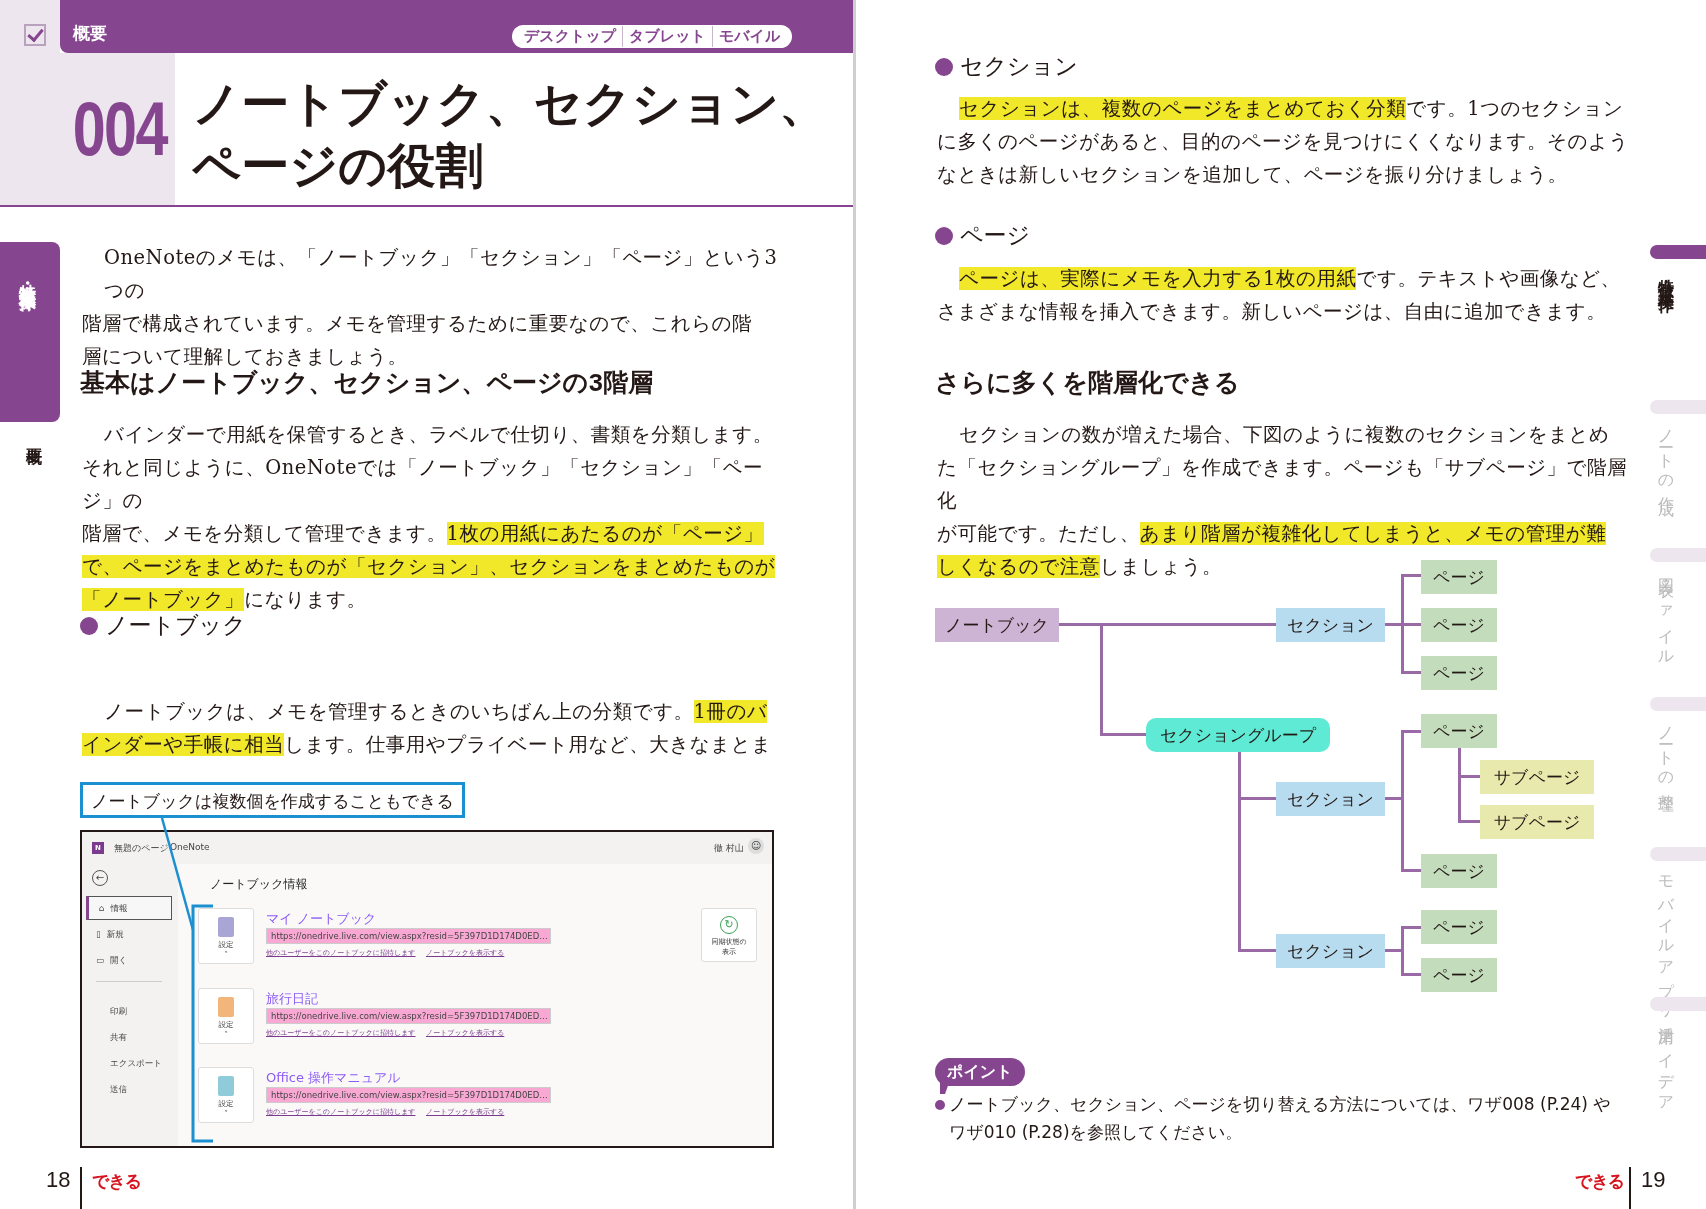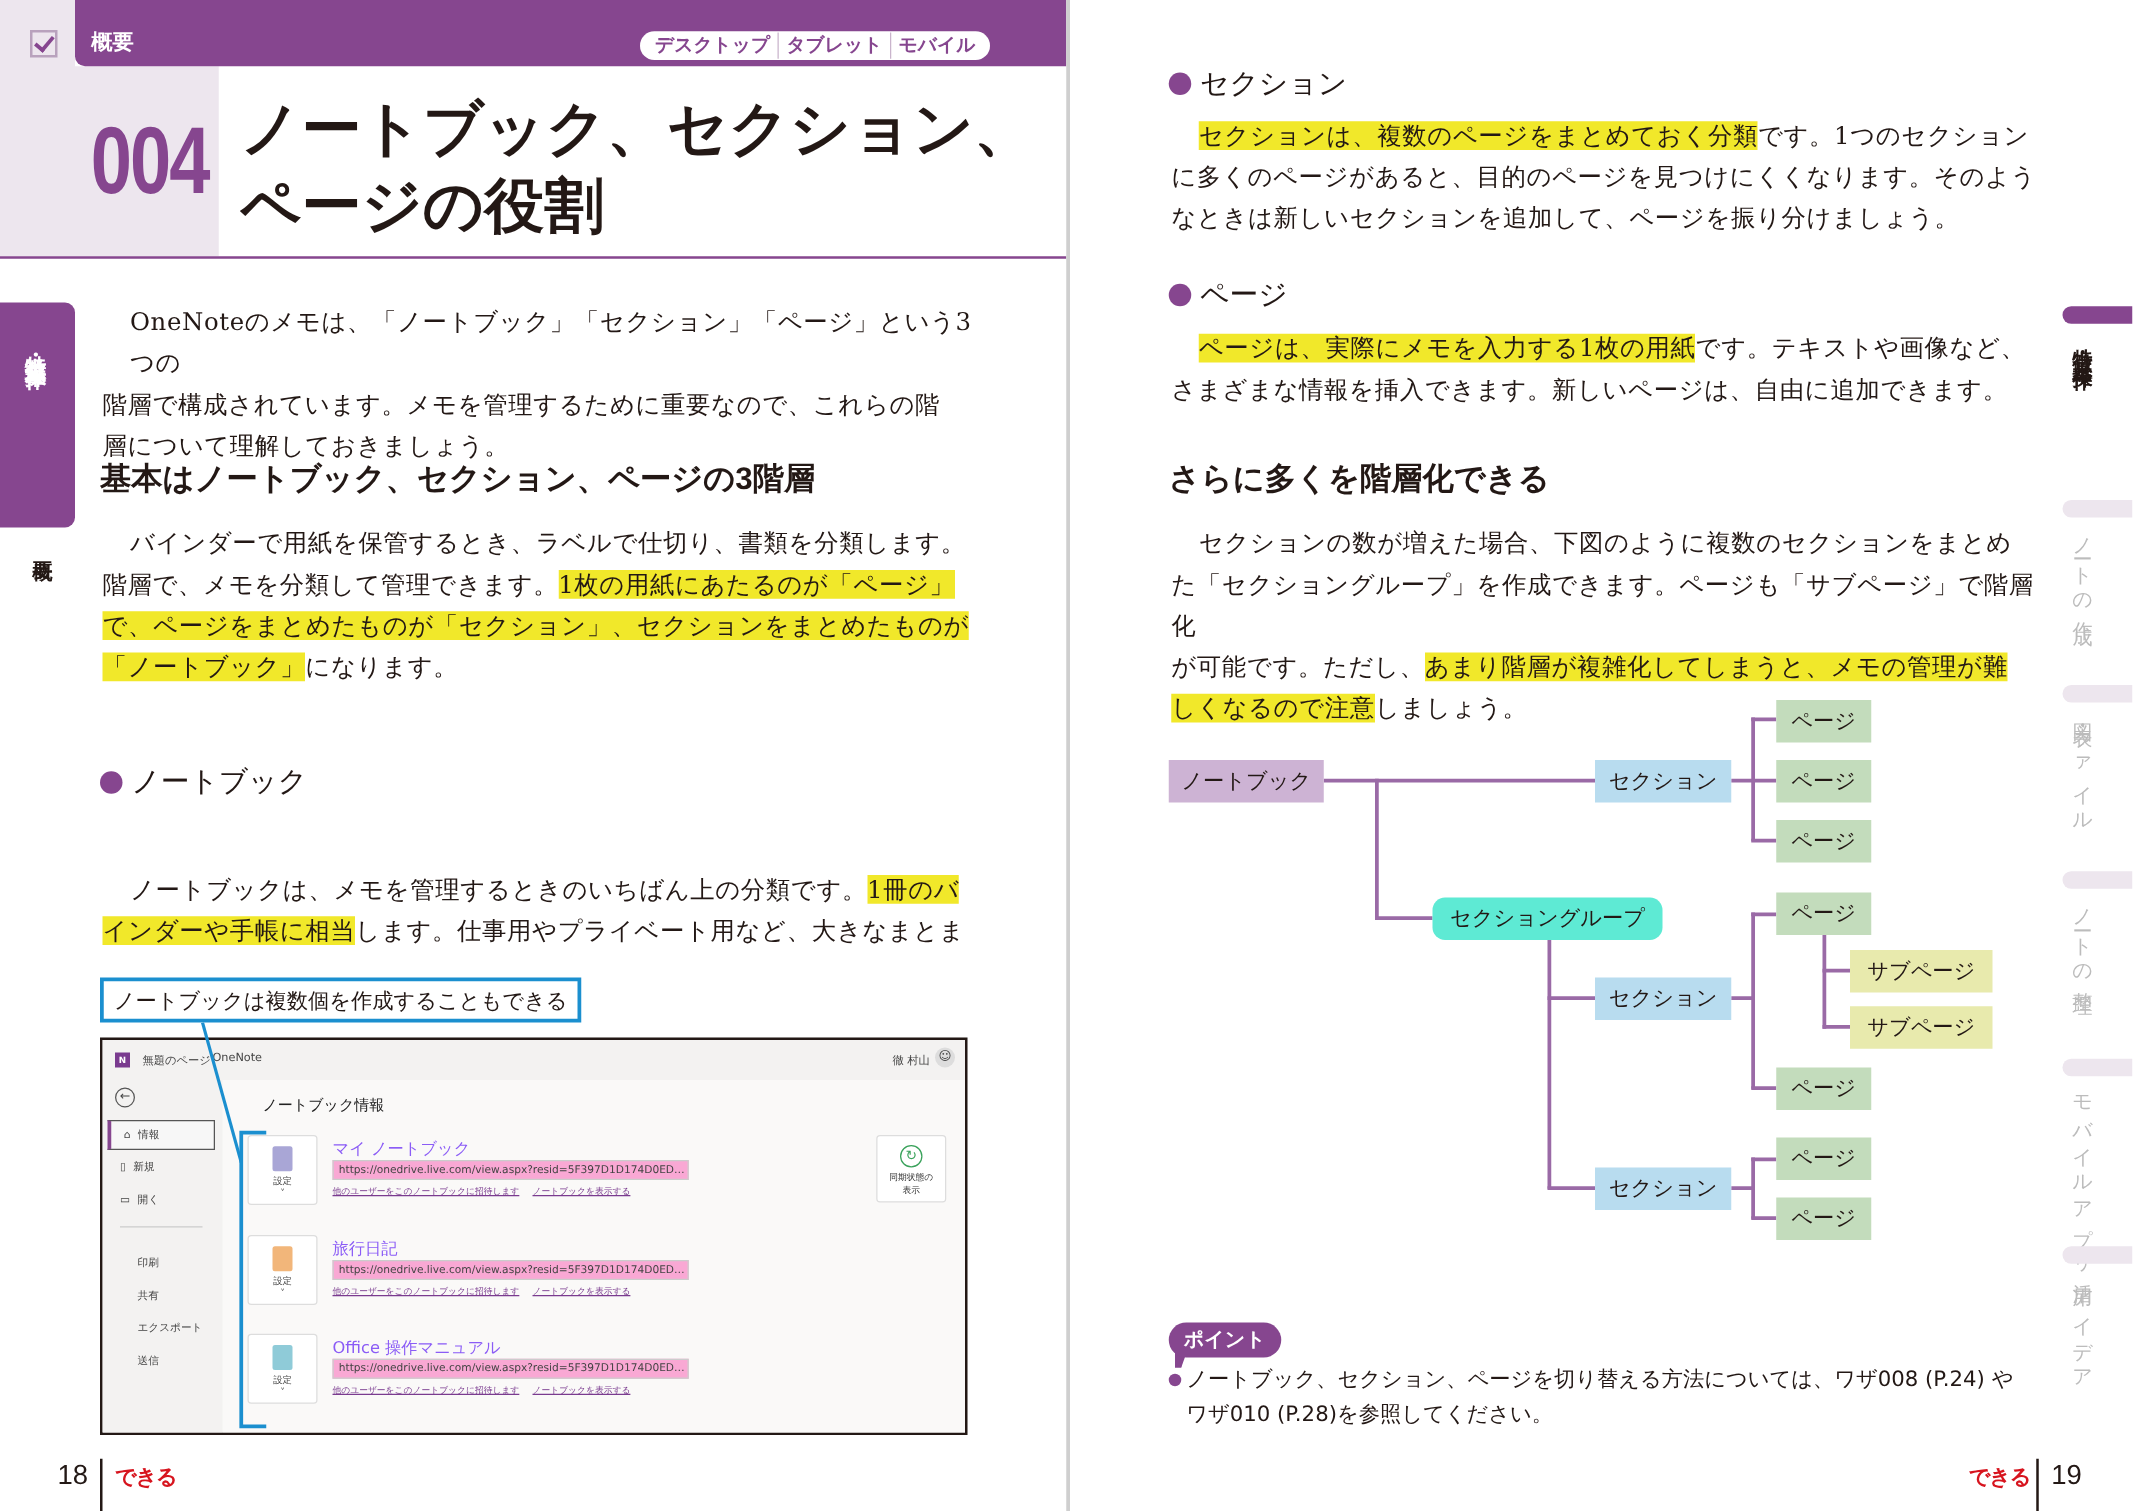--- a/index.html
+++ b/index.html
@@ -27,21 +27,21 @@
 
   
   .side-tab-l { left: 0; top: 242px; width: 60px; height: 180px; background: #86468f; border-top-right-radius: 8px;
                 border-bottom-right-radius: 8px; }
   .side-tab-l-text { left: 22px; top: 270px; width: 18px; font-size: 17px; font-weight: bold; color: #fff;
                      writing-mode: vertical-rl; letter-spacing: 2px; }
   .side-sub-l { left: 23px; top: 436px; font-size: 16px; font-weight: bold; writing-mode: vertical-rl; }
 
   .body-text { font-size: 19.5px; line-height: 33px; letter-spacing: 0.5px; }
   .hl { background: #f1e82a; }
-  .h2 { font-size: 25px; font-weight: bold; font-family: Liberation Sans, sans-serif; }
+  .h2 { font-size: 25px; font-weight: bold; font-family: Liberation Mono, monospace; }
   .h3 { font-size: 23px; font-family: "DejaVu Sans", sans-serif; display: flex; align-items: center; }
   .dot { display: inline-block; width: 18px; height: 18px; border-radius: 50%; background: #86468f; margin-right: 7px; }
 
   
   .callout { left: 80px; top: 782px; height: 36px; border: 3px solid #1b8fcf; background: #fff; padding: 2px 8px;
              font-size: 17px; font-family: "DejaVu Sans", sans-serif; line-height: 28px; z-index: 3; }
   .callout-line { z-index: 2; }
 
   
   .shot { left: 80px; top: 830px; width: 694px; height: 318px; border: 2px solid #231815; background: #f3f2f1;
@@ -121,20 +121,21 @@
 
 <div class="abs body-text" style="left:82px; top:241px; width:700px;">
   <div style="padding-left:22px;">OneNoteのメモは、「ノートブック」「セクション」「ページ」という3つの</div>
   <div>階層で構成されています。メモを管理するために重要なので、これらの階</div>
   <div>層について理解しておきましょう。</div>
 </div>
 
 <div class="abs h2" style="left:80px; top:366px;">基本はノートブック、セクション、ページの3階層</div>
 <div class="abs body-text" style="left:82px; top:418px; width:700px;">
   <div style="padding-left:22px;">バインダーで用紙を保管するとき、ラベルで仕切り、書類を分類します。</div>
+  <div>それと同じように、OneNoteでは「ノートブック」「セクション」「ページ」の</div>
   <div><span>階層で、メモを分類して管理できます。</span><span class="hl">1枚の用紙にあたるのが「ページ」</span></div>
   <div><span class="hl">で、ページをまとめたものが「セクション」、セクションをまとめたものが</span></div>
   <div><span class="hl">「ノートブック」</span><span>になります。</span></div>
 </div>
 
 <div class="abs h3" style="left:80px; top:610px;">
   <span class="dot"></span>
   <span>ノートブック</span>
 </div>
 <div class="abs body-text" style="left:82px; top:654px; width:700px;">

